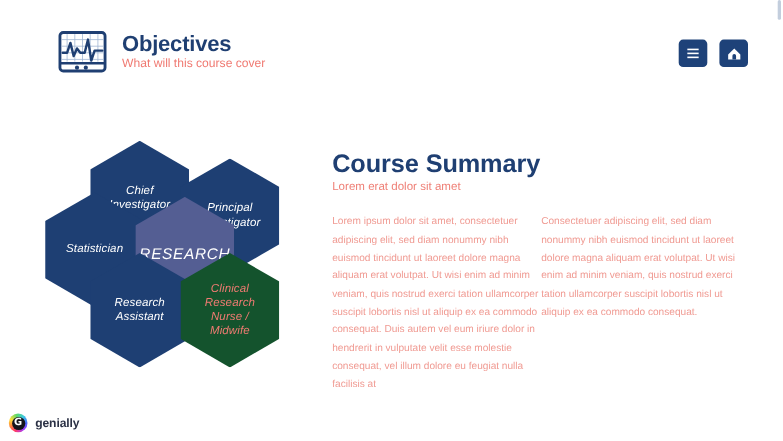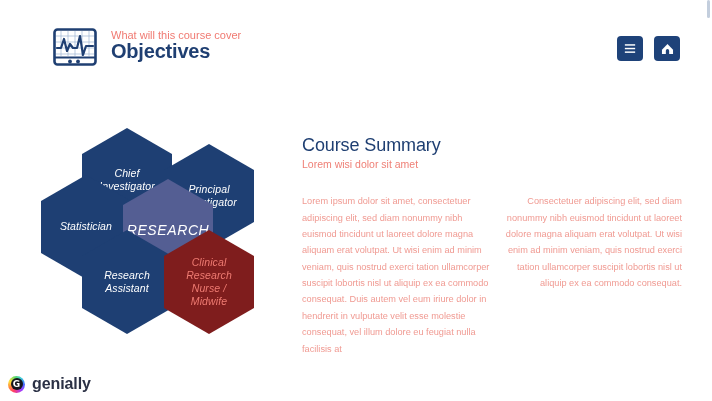--- a/index.html
+++ b/index.html
@@ -100,21 +100,21 @@
     display: flex;
     align-items: center;
     justify-content: center;
     text-align: center;
     box-sizing: border-box;
     padding: 4px;
     font-style: italic;
   }
   .hex-dark { background: #1e3f73; }
   .hex-center { background: #545e93; }
-  .hex-light { background: #7f1d1d; }
+  .hex-light { background: #14532d; }
   .hex-label {
     font-size: 10.5px;
     line-height: 1.25;
     color: #ffffff;
     letter-spacing: 0.1px;
   }
   .hex-center .hex-label {
     font-size: 14px;
     letter-spacing: 0.6px;
     color: #ffffff;
@@ -131,22 +131,22 @@
   #hex-nurse      { left: 124px; top: 102px; }
 
   
   #summary {
     position: absolute;
     left: 302px;
     top: 135px;
     width: 380px;
   }
   #summary-title {
-    font-size: 18px;
-    font-weight: normal;
+    font-size: 23px;
+    font-weight: bold;
     color: #1f3f72;
     margin: 0 0 2px 0;
     letter-spacing: -0.1px;
   }
   #summary-subtitle {
     font-size: 10.5px;
     color: #ef8077;
     margin: 0;
   }
   #columns {
@@ -155,21 +155,21 @@
     top: 184px;
     width: 390px;
     display: flex;
   }
   .col-text {
     width: 190px;
     font-size: 9.2px;
     line-height: 1.78;
     color: #f09a92;
   }
-  .col-right { color: #f09a92; text-align: right; }
+  .col-right { color: #f09a92; }
 
   
   #genially {
     position: absolute;
     left: 8px;
     bottom: 8px;
     display: flex;
     align-items: center;
     gap: 7px;
   }
@@ -197,21 +197,21 @@
   #genially-g {
     position: relative;
     z-index: 2;
     color: #ffffff;
     font-size: 9px;
     font-weight: bold;
     font-family: "DejaVu Sans", sans-serif;
     line-height: 1;
   }
   #genially-word {
-    font-size: 16px;
+    font-size: 11px;
     font-weight: bold;
     color: #2b3145;
     letter-spacing: -0.1px;
   }
 </style>
 </head>
 <body>
 
 <div id="scroll-track">
   <div id="scroll-thumb"></div>
@@ -232,22 +232,22 @@
         <line x1="4" y1="21" x2="42" y2="21"></line>
         <line x1="4" y1="27" x2="42" y2="27"></line>
       </g>
       <polyline points="5,21 9,21 12,12 15,24 18,17 21,21 25,21 28,9 31,28 34,19 38,19 41,19" fill="none" stroke="#1f3f72" stroke-width="2.2" stroke-linejoin="round" stroke-linecap="round"></polyline>
       <line x1="3" y1="30.5" x2="43" y2="30.5" stroke="#1f3f72" stroke-width="2.2"></line>
       <circle cx="18" cy="34.5" r="1.9" fill="#1f3f72"></circle>
       <circle cx="26" cy="34.5" r="1.9" fill="#1f3f72"></circle>
     </svg>
   </span>
   <div id="header-text">
+    <div id="page-title">Objectives</div>
     <div id="page-subtitle">What will this course cover</div>
-    <div id="page-title">Objectives</div>
   </div>
 </div>
 
 <div id="top-controls">
   <button class="ctl-btn">
     <span>
       <svg viewBox="0 0 14 12" width="12" height="11" aria-hidden="true">
         <rect x="1" y="1" width="12" height="1.7" fill="#ffffff"></rect>
         <rect x="1" y="5.2" width="12" height="1.7" fill="#ffffff"></rect>
         <rect x="1" y="9.4" width="12" height="1.7" fill="#ffffff"></rect>
@@ -288,21 +288,21 @@
   </div>
 
   <div class="hex hex-light" id="hex-nurse">
     <span class="hex-label">Clinical<br>Research<br>Nurse /<br>Midwife</span>
   </div>
 
 </div>
 
 <div id="summary">
   <div id="summary-title">Course Summary</div>
-  <div id="summary-subtitle">Lorem wisi dolor sit amet</div>
+  <div id="summary-subtitle">Lorem erat dolor sit amet</div>
 </div>
 
 <div id="columns">
   <p class="col-text col-left">Lorem ipsum dolor sit amet, consectetuer adipiscing elit, sed diam nonummy nibh euismod tincidunt ut laoreet dolore magna aliquam erat volutpat. Ut wisi enim ad minim veniam, quis nostrud exerci tation ullamcorper suscipit lobortis nisl ut aliquip ex ea commodo consequat. Duis autem vel eum iriure dolor in hendrerit in vulputate velit esse molestie consequat, vel illum dolore eu feugiat nulla facilisis at</p>
   <p class="col-text col-right">Consectetuer adipiscing elit, sed diam nonummy nibh euismod tincidunt ut laoreet dolore magna aliquam erat volutpat. Ut wisi enim ad minim veniam, quis nostrud exerci tation ullamcorper suscipit lobortis nisl ut aliquip ex ea commodo consequat.</p>
 </div>
 
 <div id="genially">
   <span id="genially-badge">
     <span id="genially-g">G</span>

